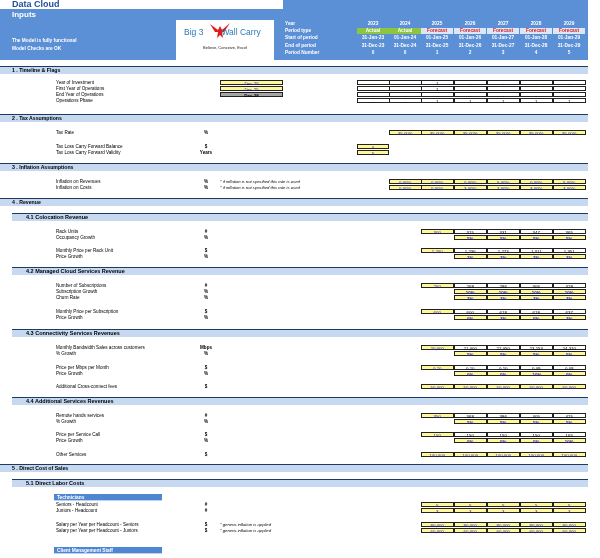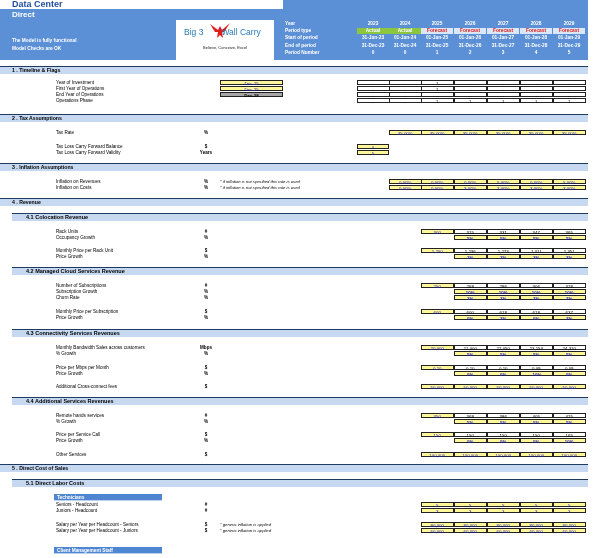--- a/index.html
+++ b/index.html
@@ -37,23 +37,23 @@
   .cell.in { background: #fff799; color: #2020c8; }
   .cell.grey { background: #a6a6a6; color: #000; font-weight: bold; }
   .cell.pct { background: #fff799; color: #2020c8; font-weight: bold; }
 
   .blue-bar { left: 54px; width: 108px; height: 7px; background: #4f86d2; color: #fff; font-weight: bold; font-size: 4.8px; line-height: 7px; padding-left: 3px; border-bottom: 0.8px solid #bcd1ee; }
 </style>
 </head>
 <body>
 
 <div class="abs header-right-strip"></div>
-<div class="abs title">Data Center</div>
+<div class="abs title">Data Cloud</div>
 <div class="abs header-block"></div>
-<div class="abs inputs-label">Direct</div>
+<div class="abs inputs-label">Inputs</div>
 <div class="abs status-line" style="top:38px">The Model is fully functional</div>
 <div class="abs status-line" style="top:46px">Model Checks are OK</div>
 
 <div class="abs logo">
   <svg class="logo-bird" viewBox="0 0 22 18">
     <path d="M1 2 L9 8 L11 4 L13 8 L21 1 L15 10 L13 10 L14 16 L11 13 L8 16 L9 10 L6 10 Z" fill="#e01b1b"></path>
   </svg>
   <div class="logo-text"><span>Big 3</span><span class="ws">Wall Carry</span></div>
   <div class="logo-tag">Believe, Conceive, Excel</div>
 </div>

